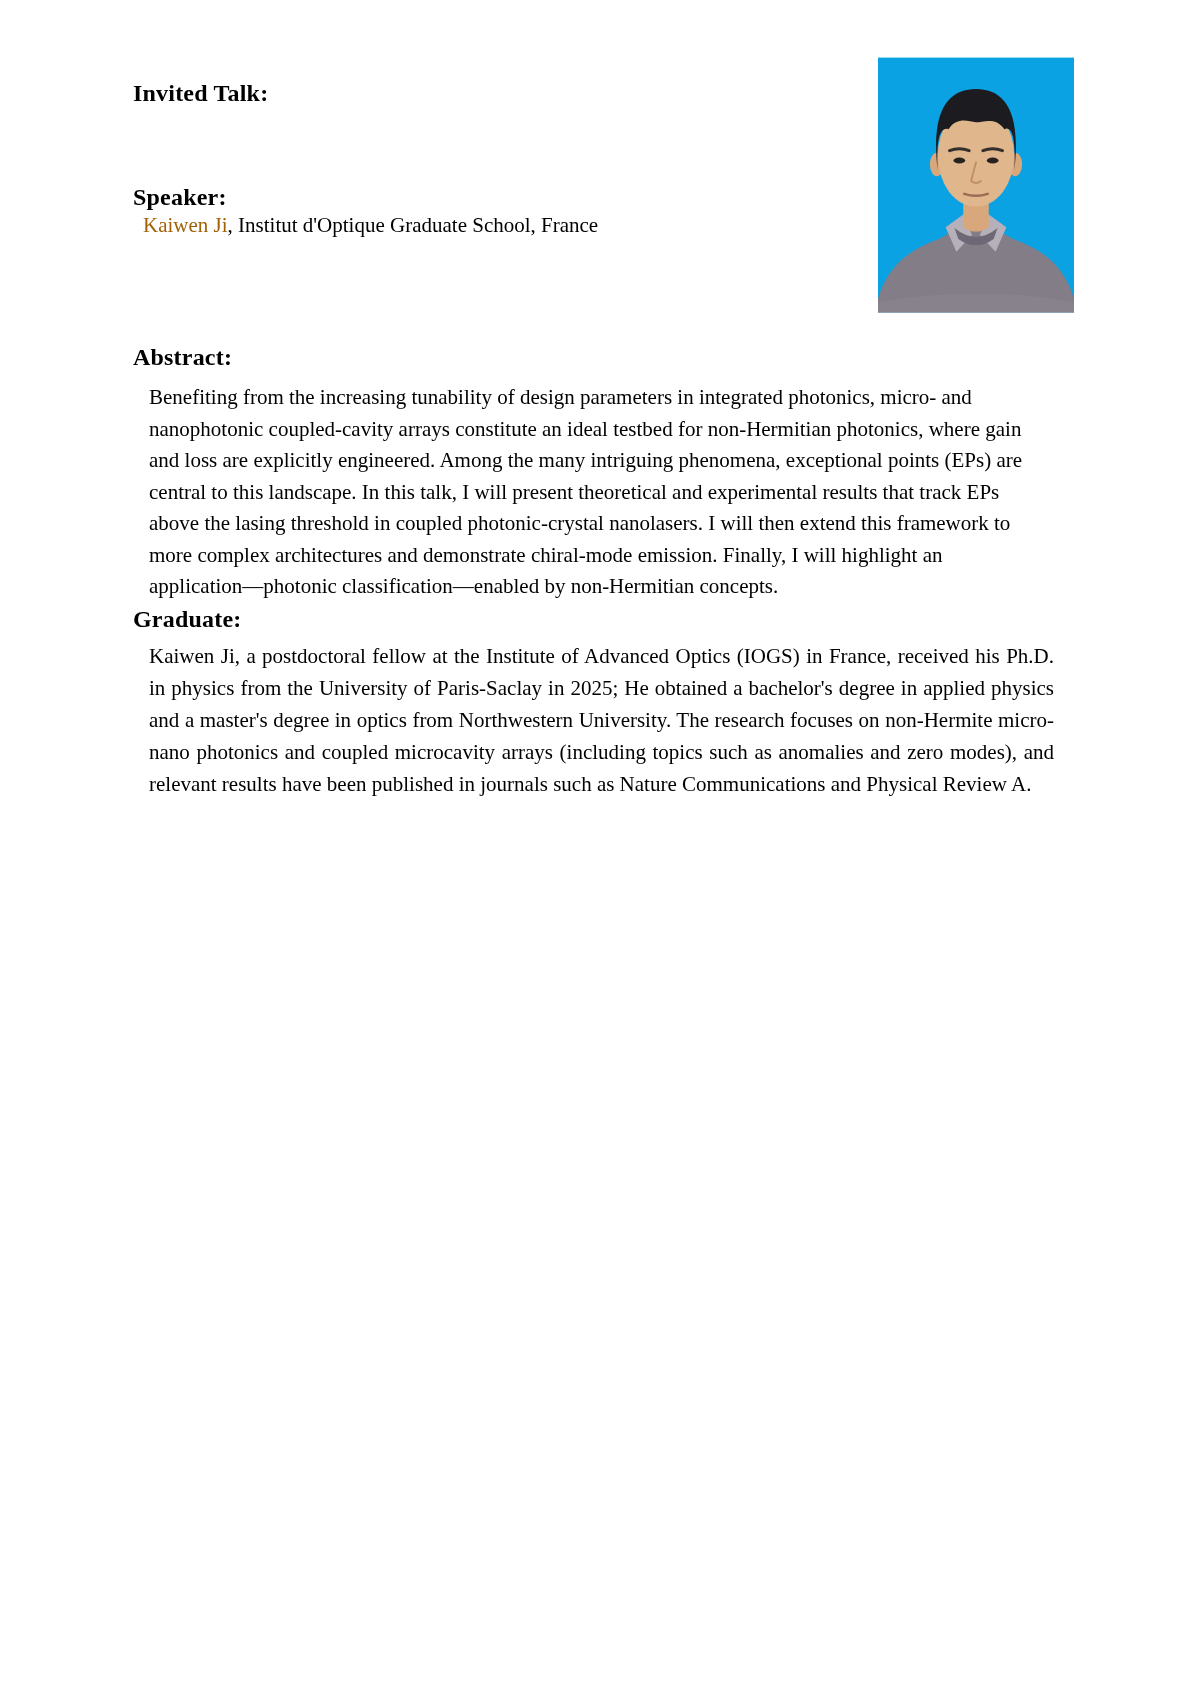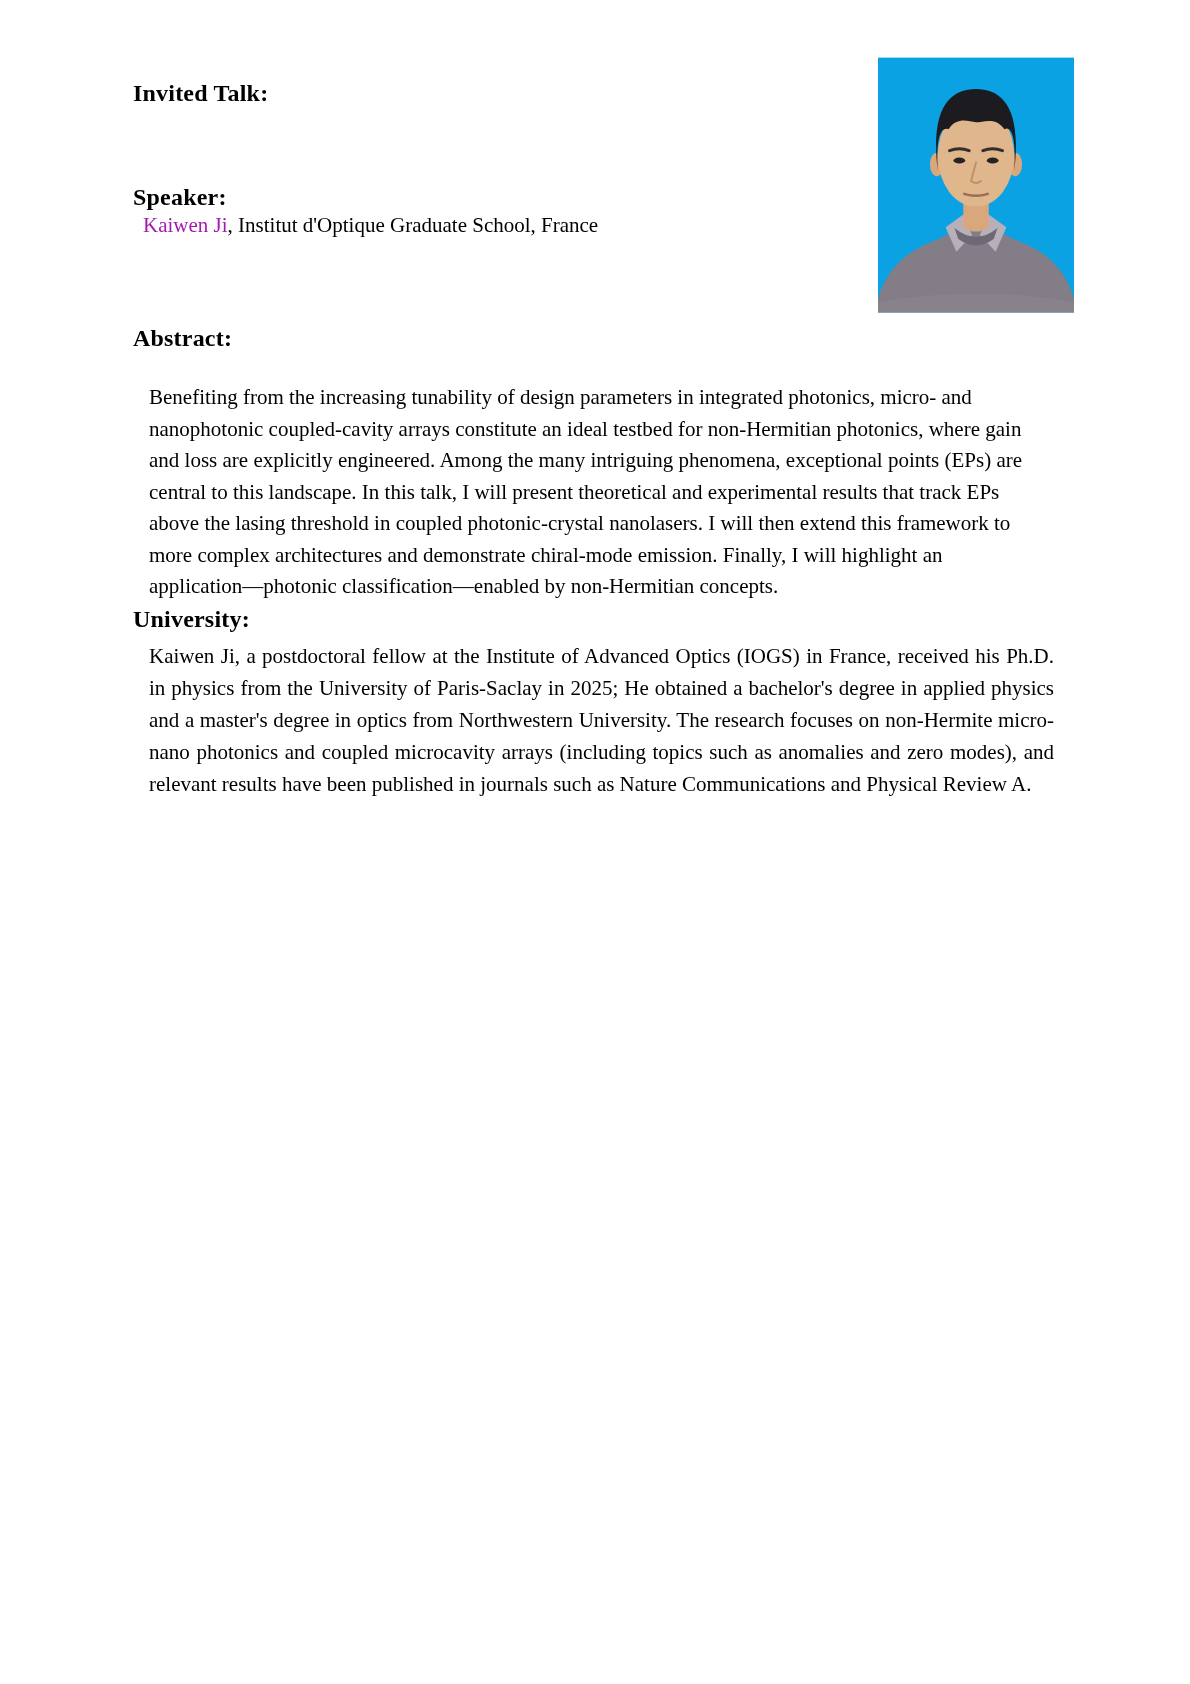--- a/index.html
+++ b/index.html
@@ -20,21 +20,21 @@
   .heading {
     position: absolute;
     margin: 0;
     font-size: 24px;
     font-weight: bold;
     line-height: 1.1;
     letter-spacing: 0.2px;
   }
   .h-invited   { left: 133px; top: 80px; }
   .h-speaker   { left: 133px; top: 172px; margin-top: 12px; }
-  .h-abstract  { left: 133px; top: 325px; }
+  .h-abstract  { left: 133px; top: 344px; }
   .h-biography { left: 133px; top: 606px; }
 
   .bodyline {
     position: absolute;
     margin: 0;
     font-size: 21px;
     line-height: 1.3;
     white-space: nowrap;
   }
   .talk-title   { left: 146px; top: 122px; }
@@ -85,21 +85,21 @@
 <body>
 
 <div class="page">
 
   <h2 class="heading h-invited">Invited Talk:</h2>
 
 
   <h2 class="heading h-speaker">Speaker:</h2>
 
   <p class="bodyline speaker-line">
-    <a class="speaker-name" style="color: #a21caf;">Kaiwen Ji</a><span>, Institut d'Optique Graduate School, France</span>
+    <a class="speaker-name" style="color: #a16207;">Kaiwen Ji</a><span>, Institut d'Optique Graduate School, France</span>
   </p>
 
   <div class="photo">
     <svg viewBox="0 0 200 260" xmlns="http://www.w3.org/2000/svg">
 
       <rect x="0" y="0" width="200" height="260" fill="#0ba2e4"></rect>
 
       <path d="M0,260 L0,246 C10,212 32,196 62,185 L86,172 L114,172 L138,185 C168,196 190,212 200,246 L200,260 Z" fill="#837d88"></path>
       <path d="M0,260 L0,250 C30,244 70,240 100,241 C130,240 170,244 200,250 L200,260 Z" fill="#8d8792" opacity="0.55"></path>
 
@@ -127,18 +127,18 @@
       <path d="M100,107 C98,115 96,121 95,126 Q100,130 105,126" stroke="#c09066" stroke-width="2" fill="none" stroke-linecap="round"></path>
 
       <path d="M88,139 Q100,143 112,139" stroke="#9c6a55" stroke-width="2.5" fill="none" stroke-linecap="round"></path>
     </svg>
   </div>
 
   <h2 class="heading h-abstract">Abstract:</h2>
 
   <p class="para abstract-text">Benefiting from the increasing tunability of design parameters in integrated photonics, micro- and nanophotonic coupled-cavity arrays constitute an ideal testbed for non-Hermitian photonics, where gain and loss are explicitly engineered. Among the many intriguing phenomena, exceptional points (EPs) are central to this landscape. In this talk, I will present theoretical and experimental results that track EPs above the lasing threshold in coupled photonic-crystal nanolasers. I will then extend this framework to more complex architectures and demonstrate chiral-mode emission. Finally, I will highlight an application—photonic classification—enabled by non-Hermitian concepts.</p>
 
-  <h2 class="heading h-biography">University:</h2>
+  <h2 class="heading h-biography">Graduate:</h2>
 
   <p class="para biography-text">Kaiwen Ji, a postdoctoral fellow at the Institute of Advanced Optics (IOGS) in France, received his Ph.D. in physics from the University of Paris-Saclay in 2025; He obtained a bachelor's degree in applied physics and a master's degree in optics from Northwestern University. The research focuses on non-Hermite micro-nano photonics and coupled microcavity arrays (including topics such as anomalies and zero modes), and relevant results have been published in journals such as Nature Communications and Physical Review A.</p>
 
 
 </div>
 
 </body></html>

